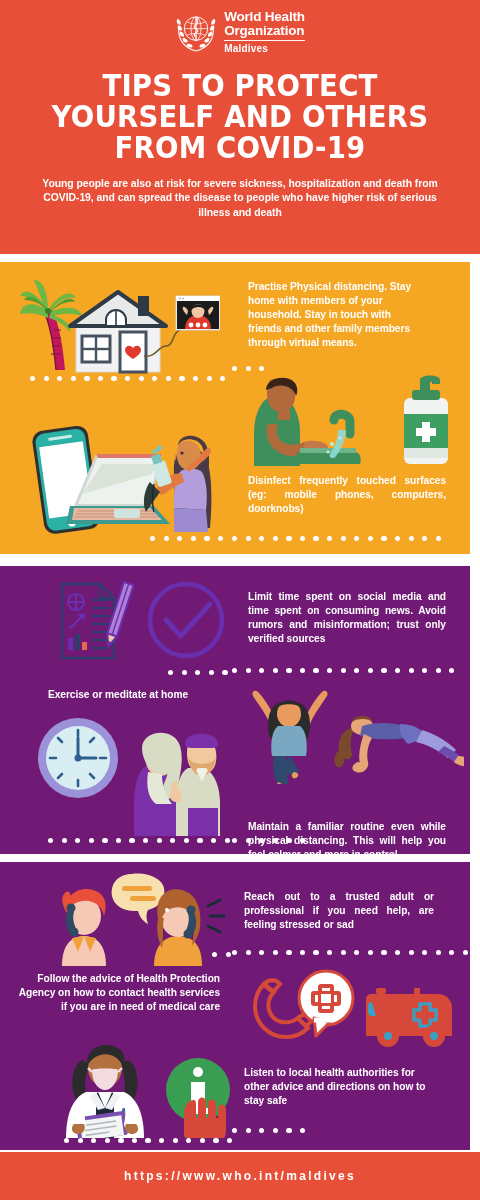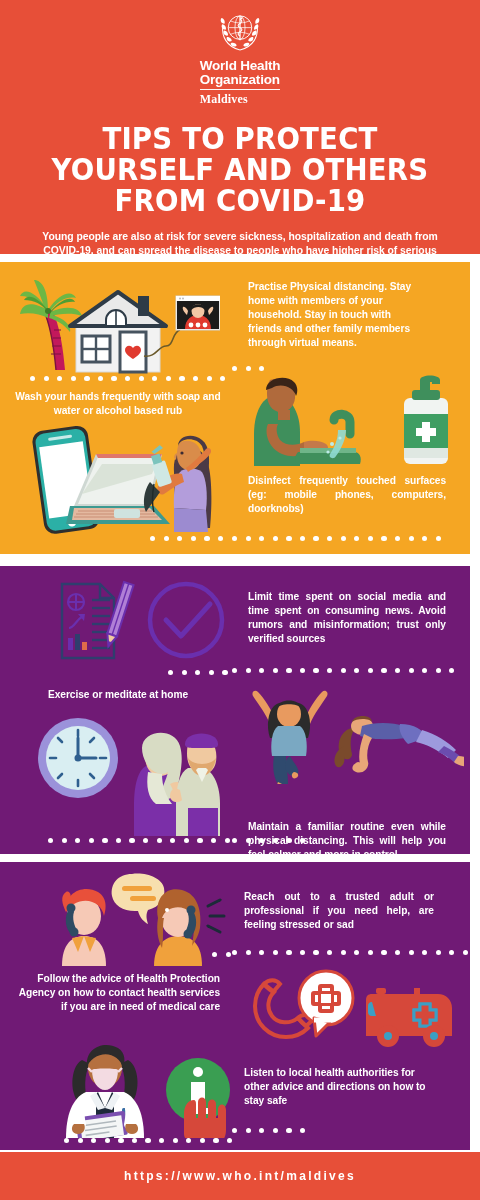--- a/index.html
+++ b/index.html
@@ -9,28 +9,28 @@
     font-family:"Liberation Sans", sans-serif;
     overflow:hidden; position:relative;
   }
   .page { width:480px; height:1200px; position:relative; background:#fff; }
 
   
   .header {
     position:absolute; left:0; top:0; width:480px; height:254px;
     background:#e74f38; color:#fff; text-align:center;
   }
-  .who-logo { margin:0 auto; padding-top:10px; display:flex; align-items:center; justify-content:center; gap:7px;flex-direction:column; }
+  .who-logo { margin:0 auto; padding-top:10px; display:flex; align-items:center; justify-content:center; gap:7px; }
   .who-mark { width:42px; height:42px; flex:0 0 42px; }
   .who-words { text-align:left; }
   .who-l1, .who-l2 {
     font-weight:bold; font-size:13.5px; line-height:13.5px; letter-spacing:-0.2px; color:#fff;
   }
   .who-rule { width:100%; height:1px; background:#fff; margin:2.5px 0 2px 0; opacity:.95; }
-  .who-country { font-size:12px; font-weight:bold; letter-spacing:.2px; color:#fff;font-family:Liberation Serif, serif; }
+  .who-country { font-size:10px; font-weight:bold; letter-spacing:.2px; color:#fff; }
 
   .title {
     margin:16px 16px 0 16px;
     font-family:"DejaVu Sans", sans-serif;
     font-weight:bold; font-size:30px; line-height:31px;
     letter-spacing:0.2px; text-transform:uppercase;
     transform:scaleX(0.92); transform-origin:center;
   }
   .subtitle {
     margin:14px 26px 0 26px;
@@ -200,21 +200,20 @@
           <i></i>
           <i></i>
           <i></i>
           <i></i>
           <i></i>
           <i></i>
           <i></i>
           <i></i>
       </div>
 
-      <div class="cap center" style="left:10px; top:128px; width:216px;">Wash your hands frequently with soap and water or alcohol based rub</div>
 
       <div class="art" style="left:10px; top:158px; width:220px; height:118px;">
         <svg viewBox="0 0 220 118" width="220" height="118">
 
           <g transform="rotate(-8 55 60)">
             <rect x="28" y="8" width="56" height="104" rx="11" fill="#2f2f2f"></rect>
             <rect x="31" y="11" width="50" height="98" rx="9" fill="#2bb0a6"></rect>
             <rect x="34" y="24" width="44" height="72" fill="#ffffff"></rect>
             <rect x="44" y="16" width="24" height="3" rx="1.5" fill="#ffffff" opacity=".75"></rect>
             <circle cx="56" cy="103" r="4" fill="#ffffff"></circle>

